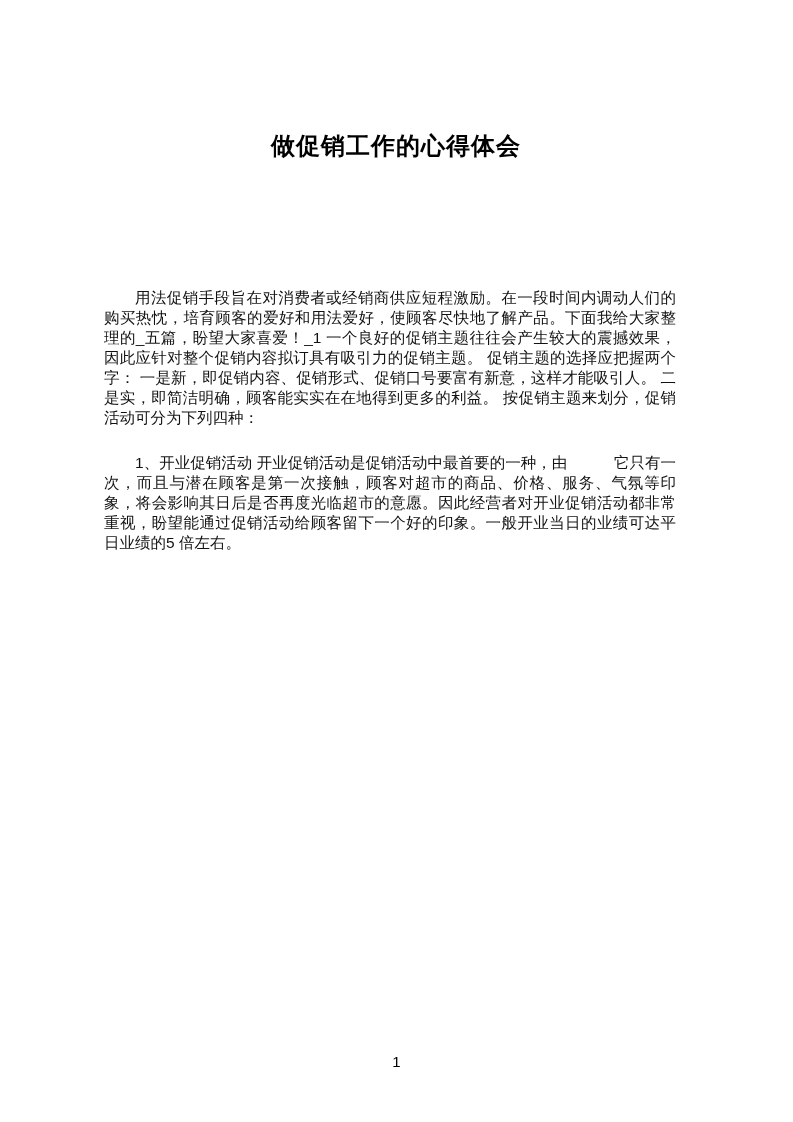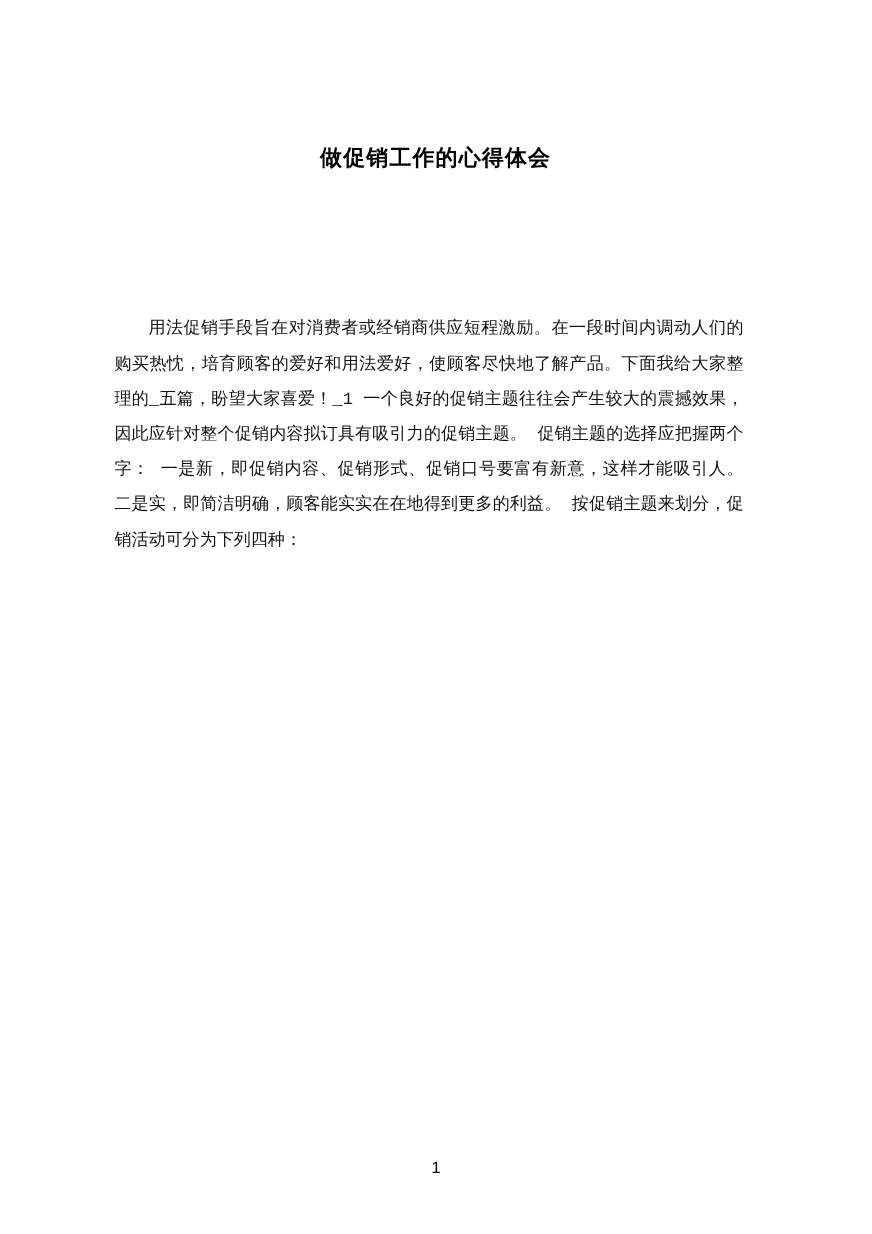--- a/index.html
+++ b/index.html
@@ -16,53 +16,53 @@
     position: relative;
     width: 793px;
     height: 1122px;
     background: #ffffff;
     box-sizing: border-box;
     padding: 130px 105px 0 104px;
     overflow: hidden;
   }
   .doc-title {
     margin: 0;
-    font-size: 20px;
+    font-size: 24px;
     font-weight: bold;
     text-align: center;
     color: #000000;
     letter-spacing: 1px;
   }
   .doc-body {
     margin-top: 126px;
   }
   .doc-body p {
     margin: 0 12px 25px 0;
     font-size: 15.5px;
-    line-height: 32px;
+    line-height: 20px;
     color: #121212;
     text-align: justify;
     text-indent: 2em;
     word-break: break-all;
-    font-family: Liberation Mono, monospace;
   }
   .page-number {
     position: absolute;
     bottom: 52px;
     left: 0;
     right: 0;
     text-align: center;
     font-size: 15px;
     color: #000000;
   }
 </style>
 </head>
 <body>
 
 <div class="page">
   <h1 class="doc-title">做促销工作的心得体会</h1>
 
   <div class="doc-body">
     <p>用法促销手段旨在对消费者或经销商供应短程激励。在一段时间内调动人们的购买热忱，培育顾客的爱好和用法爱好，使顾客尽快地了解产品。下面我给大家整理的_五篇，盼望大家喜爱！_1 一个良好的促销主题往往会产生较大的震撼效果，因此应针对整个促销内容拟订具有吸引力的促销主题。 促销主题的选择应把握两个字： 一是新，即促销内容、促销形式、促销口号要富有新意，这样才能吸引人。 二是实，即简洁明确，顾客能实实在在地得到更多的利益。 按促销主题来划分，促销活动可分为下列四种：</p>
+    <p>1、开业促销活动 开业促销活动是促销活动中最首要的一种，由　　　它只有一次，而且与潜在顾客是第一次接触，顾客对超市的商品、价格、服务、气氛等印象，将会影响其日后是否再度光临超市的意愿。因此经营者对开业促销活动都非常重视，盼望能通过促销活动给顾客留下一个好的印象。一般开业当日的业绩可达平日业绩的5 倍左右。</p>
   </div>
 
   <div class="page-number">1</div>
 </div>
 
 </body></html>

